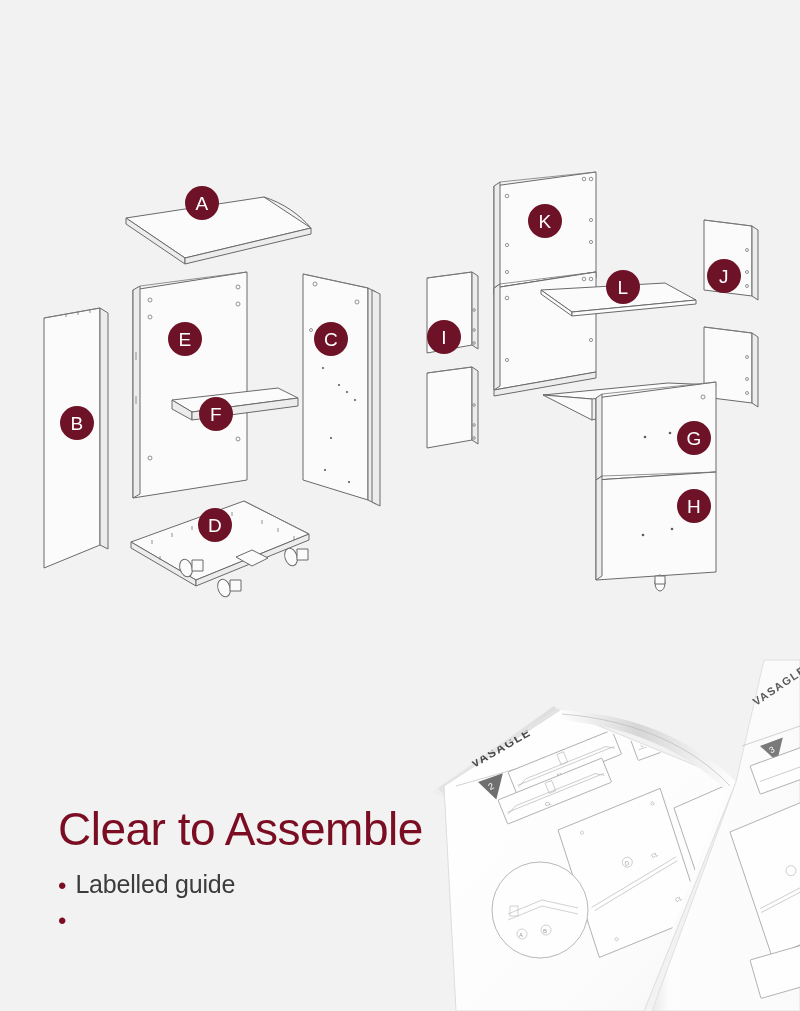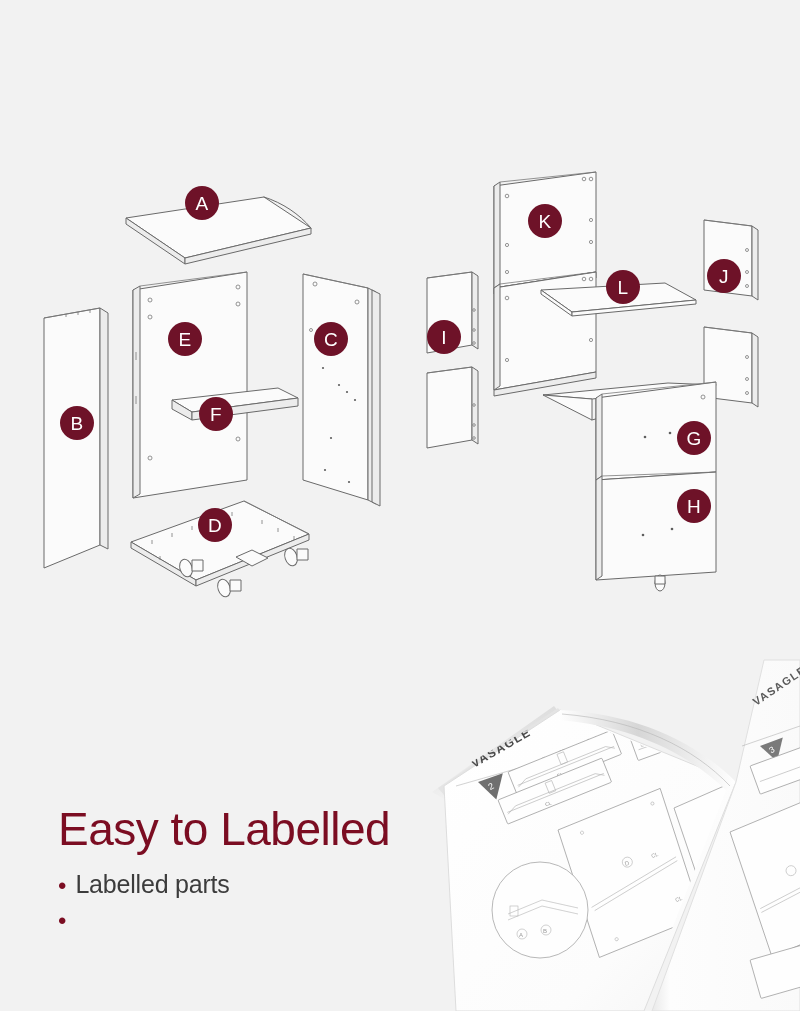--- a/index.html
+++ b/index.html
@@ -412,25 +412,25 @@
           </g>
           <g transform="translate(320,320) rotate(-16)">
             <rect class="bf" x="0" y="0" width="60" height="40" rx="1"></rect>
           </g>
         </g>
       </g>
     </svg>
   </div>
 
   <div id="copy">
-    <h1 id="headline">Easy to Labelled</h1>
+    <h1 id="headline">Clear to Assemble</h1>
 
     <div class="bullet-row">
       <span class="bullet-dot">•</span>
-      <span class="bullet-text">Labelled parts</span>
+      <span class="bullet-text">Labelled guide</span>
     </div>
 
     <div class="bullet-row">
       <span class="bullet-dot">•</span>
     </div>
   </div>
 
 </div>
 
 </body></html>

